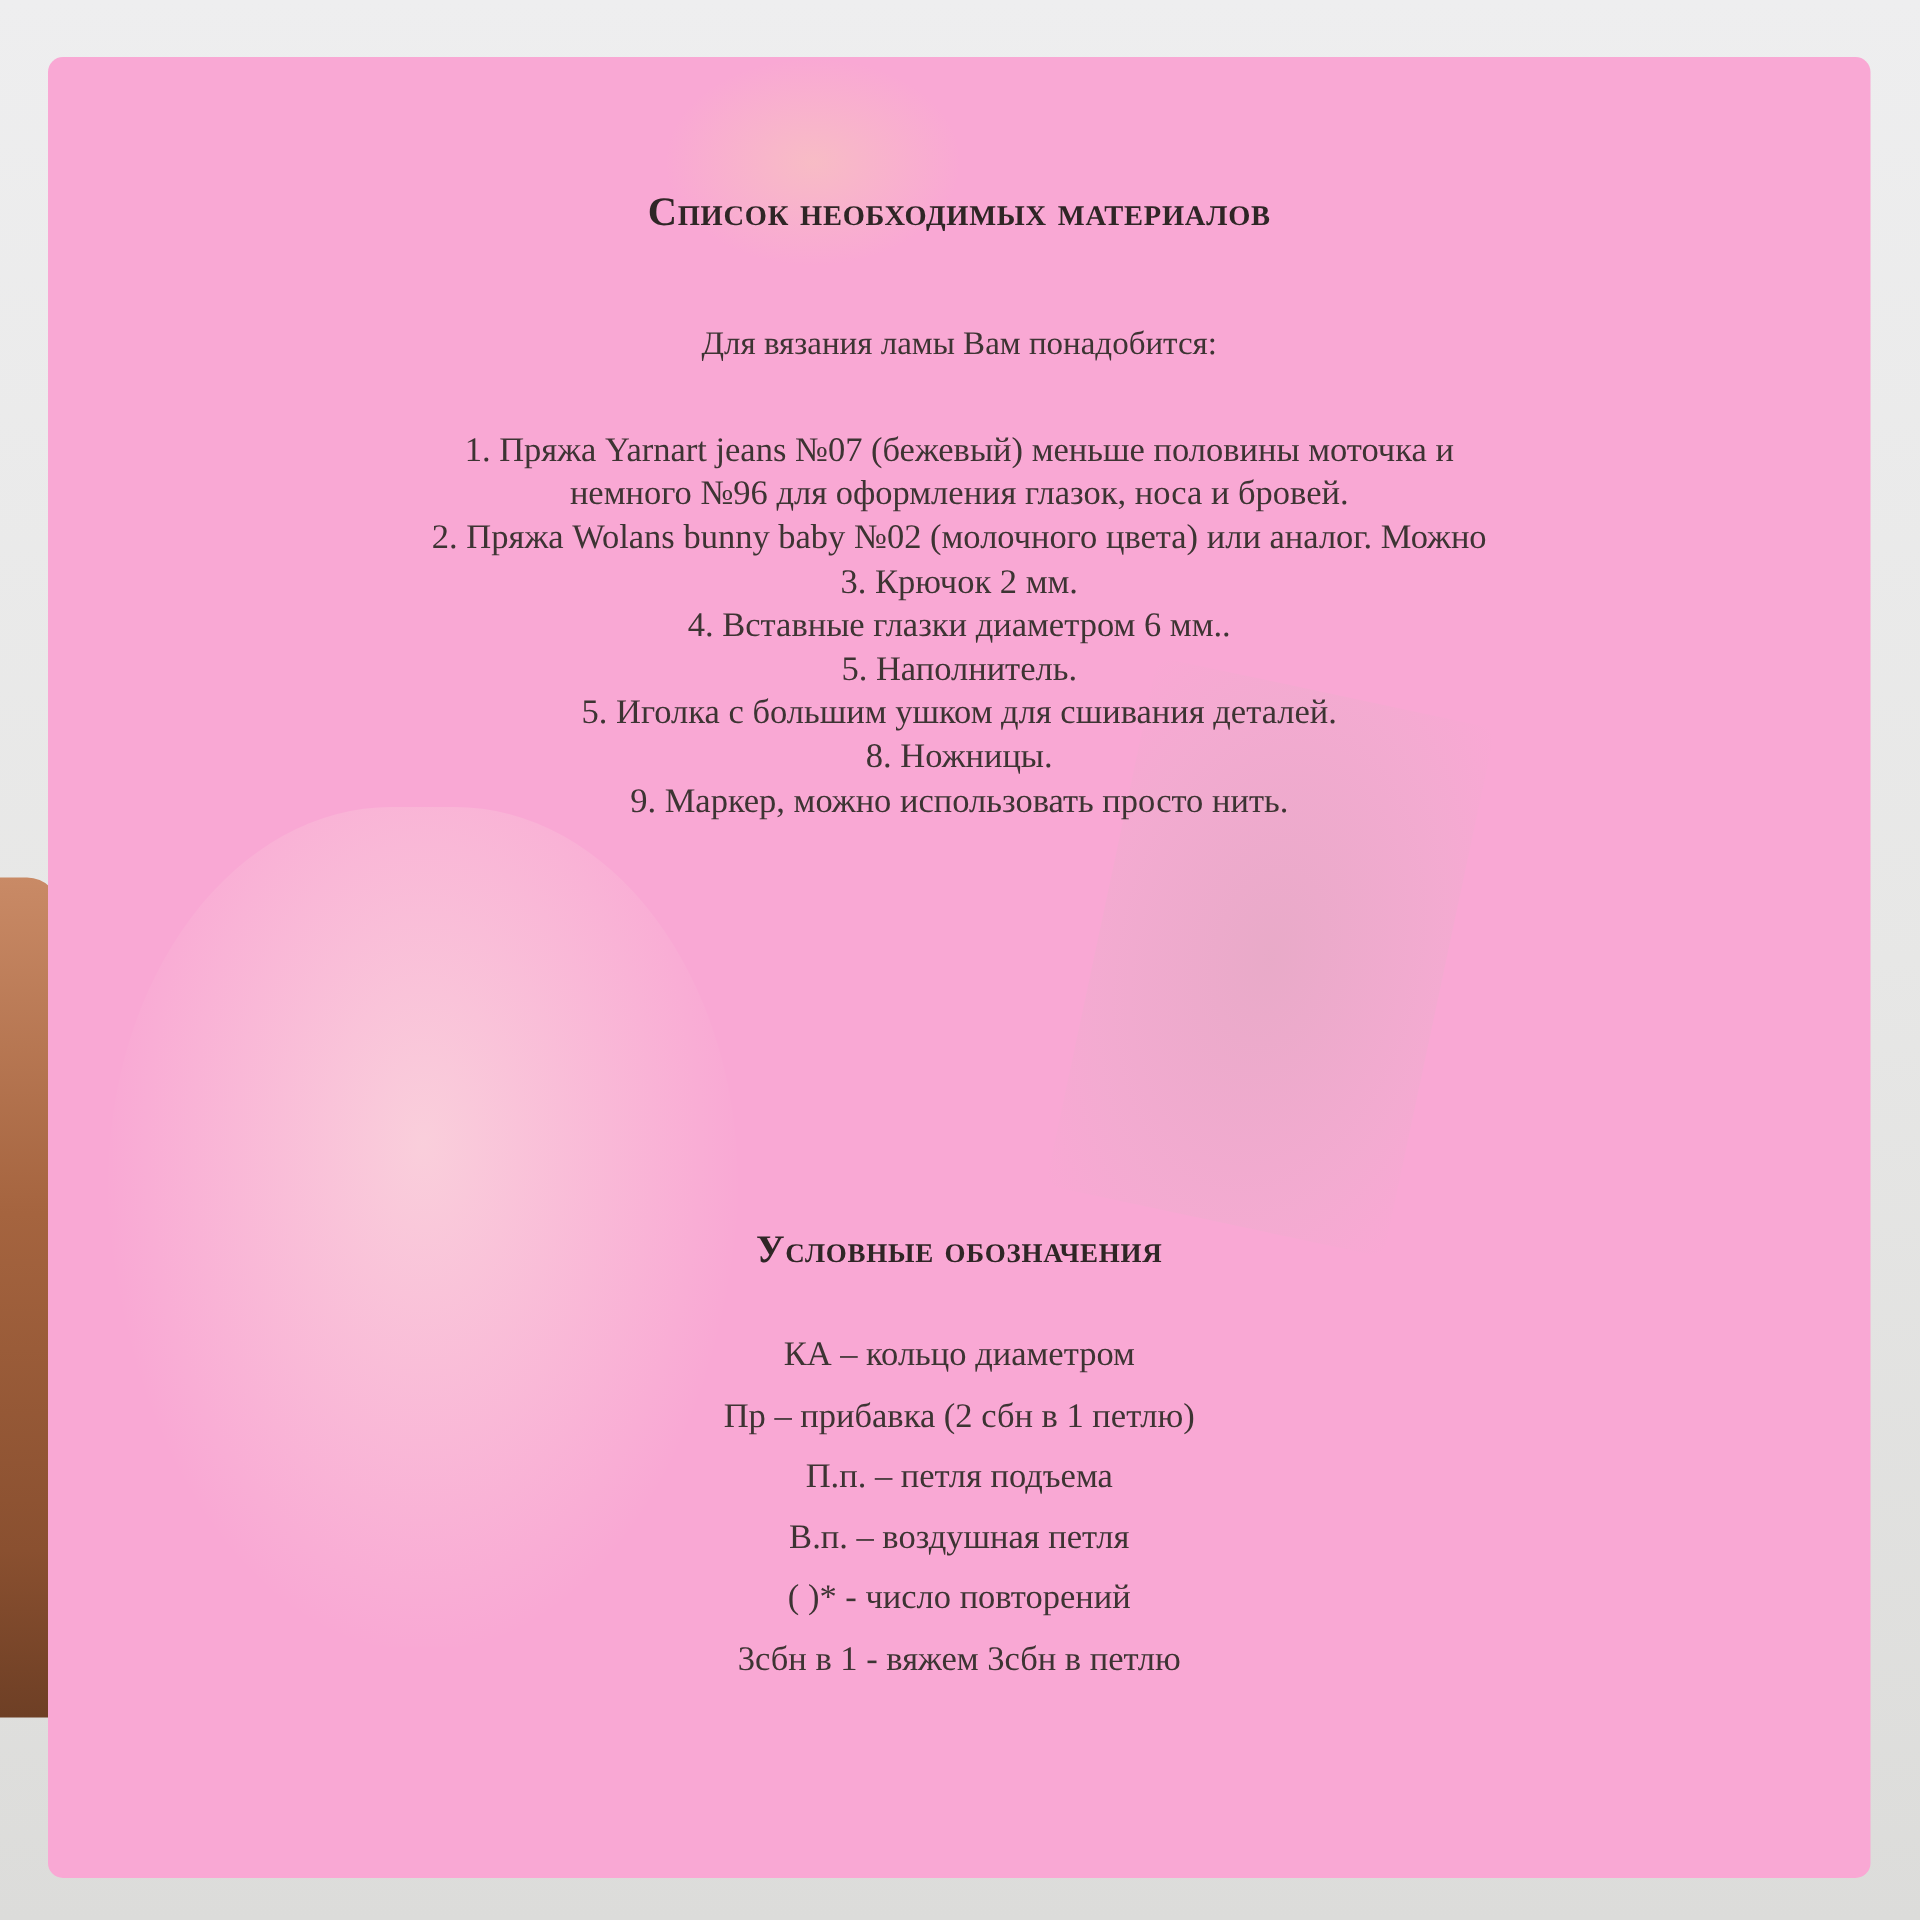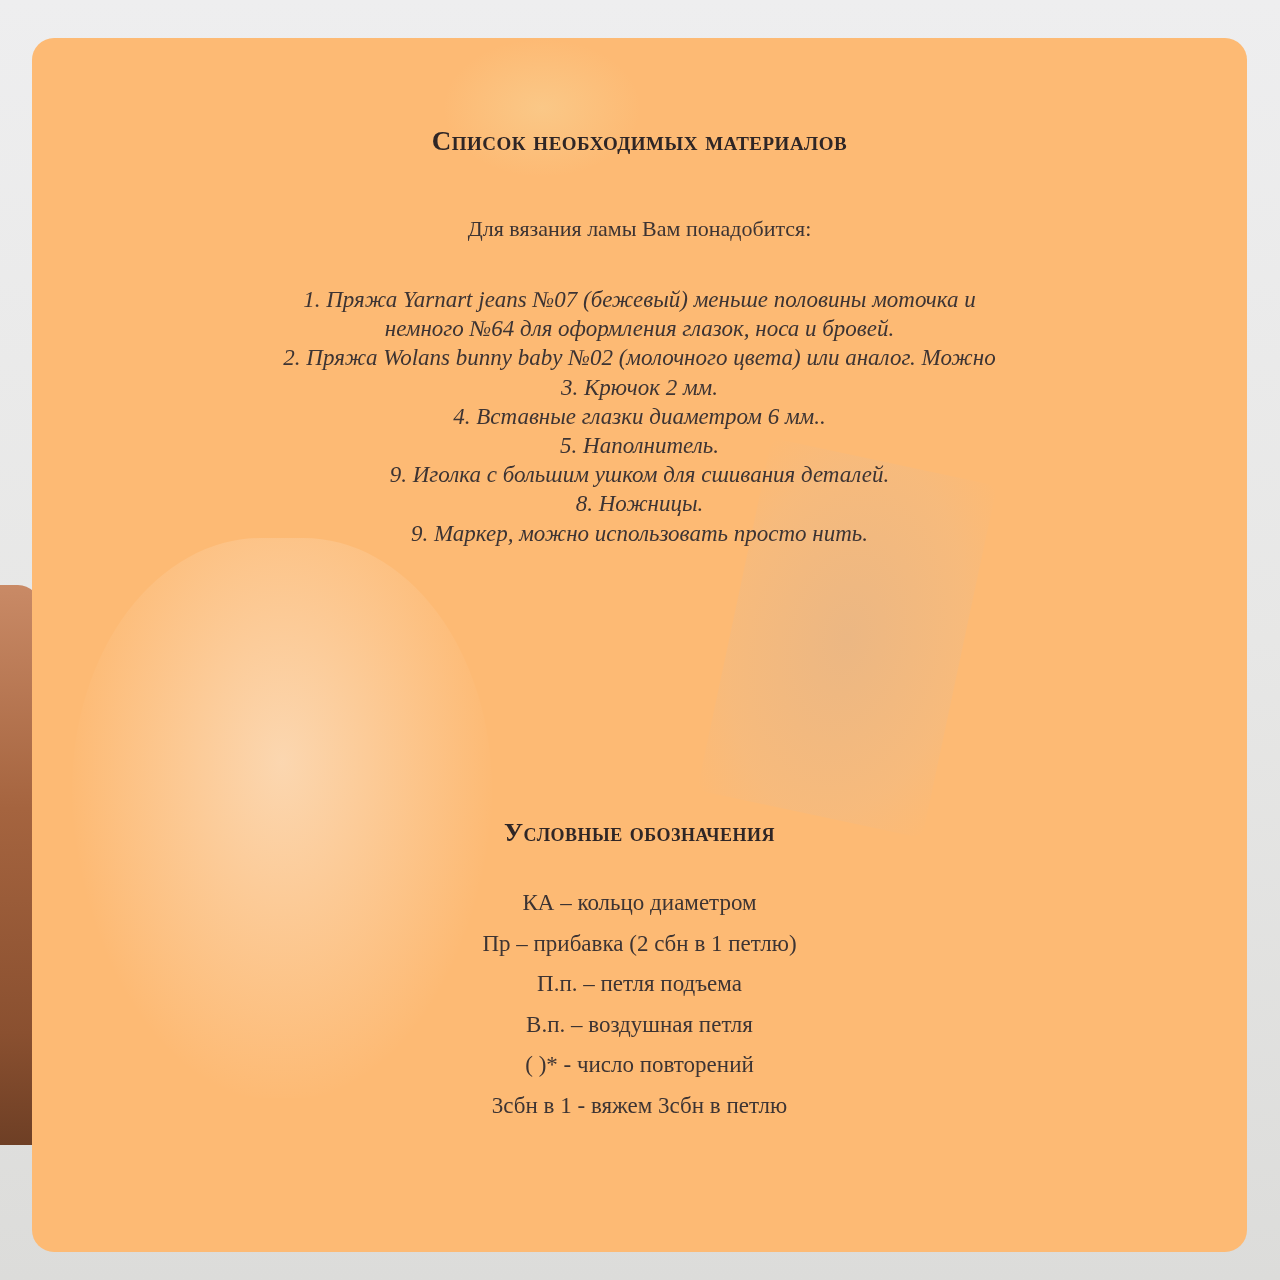--- a/index.html
+++ b/index.html
@@ -23,22 +23,22 @@
       height: 560px;
       background: linear-gradient(180deg, #c98a66 0%, #a5643f 40%, #8a5030 80%, #6e3f25 100%);
       border-top-right-radius: 22px;
     }
     .card {
       position: absolute;
       left: 32px;
       top: 38px;
       width: 1215px;
       height: 1214px;
-      border-radius: 22px;
-      background: #fdba74;
+      border-radius: 10px;
+      background: #f9a8d4;
       overflow: hidden;
     }
     
     .ghost {
       position: absolute;
       pointer-events: none;
     }
     .ghost-toy-top {
       left: 410px;
       top: 0;
@@ -92,21 +92,20 @@
       position: absolute;
       left: 60px;
       width: 1095px;
       top: 247px;
       font-size: 23px;
       line-height: 29.2px;
       color: #3d3433;
       margin: 0;
       padding: 0;
       list-style: none;
-      font-style: italic;
     }
     .materials li {
       margin: 0;
       padding: 0;
     }
     .legend-title {
       position: absolute;
       left: 0;
       width: 100%;
       top: 780px;
@@ -142,26 +141,26 @@
   <div class="ghost ghost-toy-top"></div>
   <div class="ghost ghost-body"></div>
   <div class="ghost ghost-card"></div>
 
   <div class="content">
     <div class="title">Список необходимых материалов</div>
     <div class="intro">Для вязания ламы Вам понадобится:</div>
 
     <ul class="materials">
       <li>1. Пряжа Yarnart jeans №07 (бежевый) меньше половины моточка и</li>
-      <li>немного №64 для оформления глазок, носа и бровей.</li>
+      <li>немного №96 для оформления глазок, носа и бровей.</li>
       <li>2. Пряжа Wolans bunny baby №02 (молочного цвета) или аналог. Можно</li>
       <li>3. Крючок 2 мм.</li>
       <li>4. Вставные глазки диаметром 6 мм..</li>
       <li>5. Наполнитель.</li>
-      <li>9. Иголка с большим ушком для сшивания деталей.</li>
+      <li>5. Иголка с большим ушком для сшивания деталей.</li>
       <li>8. Ножницы.</li>
       <li>9. Маркер, можно использовать просто нить.</li>
     </ul>
 
     <div class="legend-title">Условные обозначения</div>
 
     <ul class="legend">
       <li>КА – кольцо диаметром</li>
       <li>Пр – прибавка (2 сбн в 1 петлю)</li>
       <li>П.п. – петля подъема</li>

